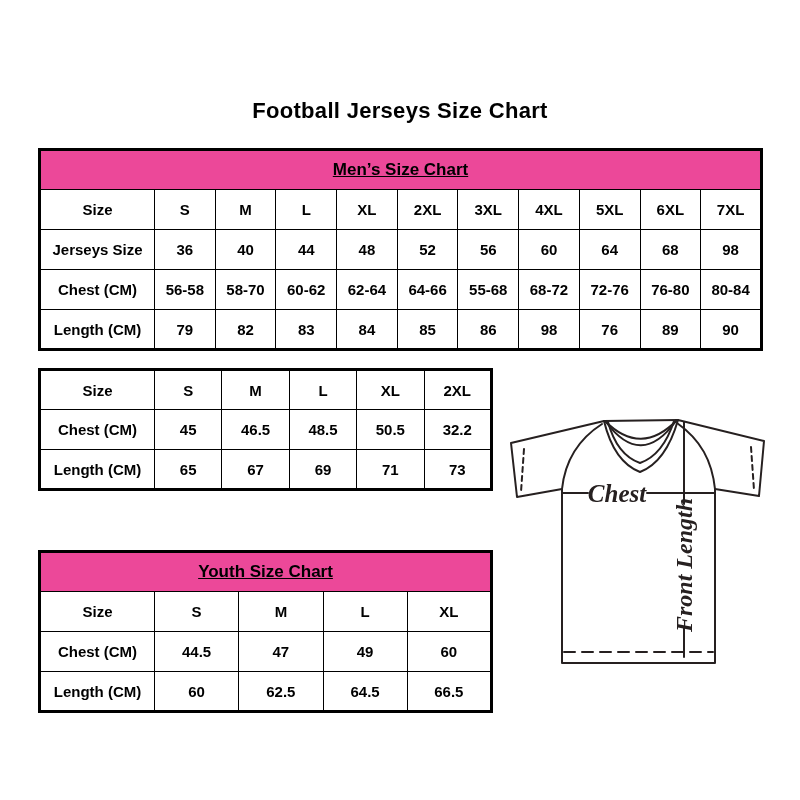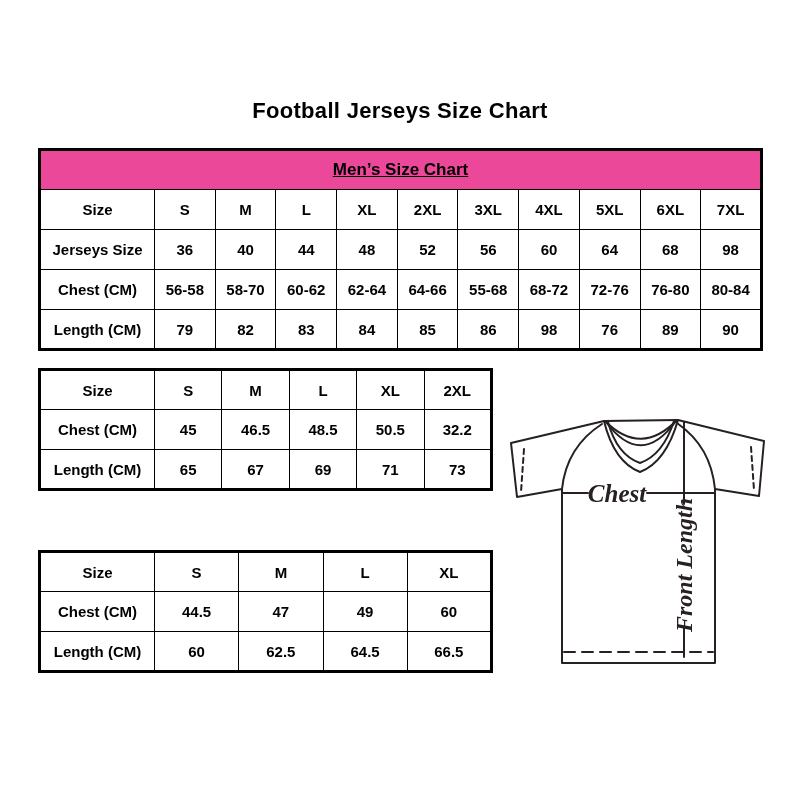--- a/index.html
+++ b/index.html
@@ -194,20 +194,23 @@
   <table class="size-table" id="youth-table">
       <colgroup>
         <col class="label-col">
         <col>
         <col>
         <col>
         <col>
       </colgroup>
       <tbody>
         <tr>
+          <td colspan="5" class="tbl-header">Youth Size Chart</td>
+        </tr>
+        <tr>
           <td>Size</td>
           <td>S</td>
           <td>M</td>
           <td>L</td>
           <td>XL</td>
         </tr>
         <tr>
           <td>Chest (CM)</td>
           <td>44.5</td>
           <td>47</td>

